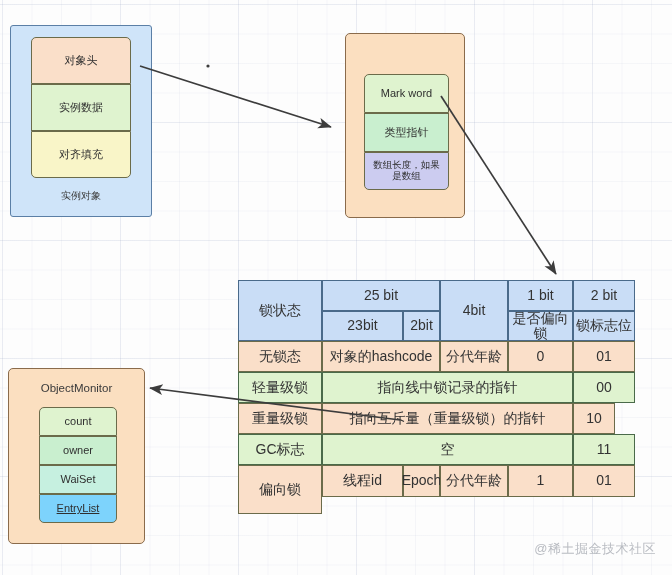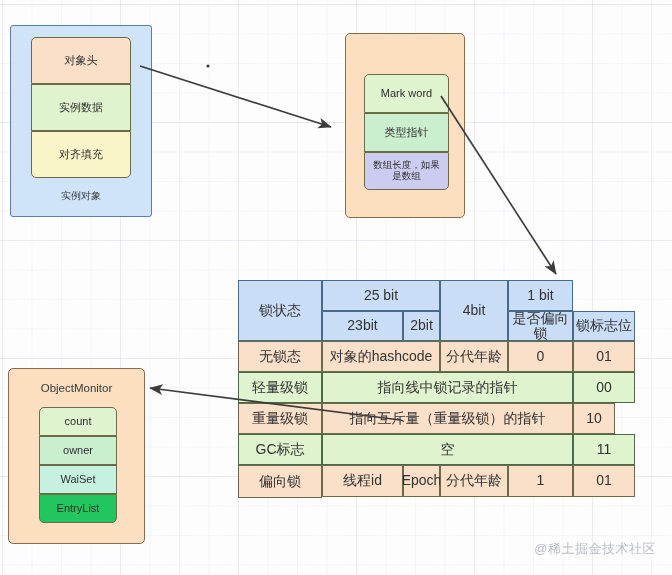--- a/index.html
+++ b/index.html
@@ -45,21 +45,21 @@
     font-size:11px;color:#2f2f2f;
   }
   .r-top{border-radius:5px 5px 0 0;}
   .r-bot{border-radius:0 0 5px 5px;}
   .c-peach{background:#fadfc9;}
   .c-green-l{background:#dff3cf;}
   .c-yellow{background:#f9f5c8;}
   .c-green-m{background:#c9efcf;}
   .c-purple{background:#ccccf0;}
   .c-teal{background:#c6f0e0;}
-  .c-blue{background:#22c55e;}
+  .c-blue{background:#7dd3fc;text-decoration:underline;}
 
   
   #lock-table{
     position:absolute;left:238px;top:280px;width:397px;height:217px;
   }
   .tcell{
     position:absolute;box-sizing:border-box;
     border:1.3px solid #4a5a6a;
     display:flex;align-items:center;justify-content:center;
     text-align:center;font-size:14px;color:#333;line-height:1.1;
@@ -105,41 +105,42 @@
 
   <div id="lock-table">
 
     <div class="tcell th" style="left:0px;top:0px;width:84px;height:61px;">锁状态</div>
     <div class="tcell th" style="left:84px;top:0px;width:118px;height:31px;">25 bit</div>
     <div class="tcell th" style="left:84px;top:31px;width:81px;height:30px;">23bit</div>
     <div class="tcell th" style="left:165px;top:31px;width:37px;height:30px;">2bit</div>
     <div class="tcell th" style="left:202px;top:0px;width:68px;height:61px;">4bit</div>
     <div class="tcell th" style="left:270px;top:0px;width:65px;height:31px;">1 bit</div>
     <div class="tcell th" style="left:270px;top:31px;width:65px;height:30px;">是否偏向锁</div>
+    <div class="tcell th" style="left:335px;top:0px;width:62px;height:31px;">2 bit</div>
     <div class="tcell th" style="left:335px;top:31px;width:62px;height:30px;">锁标志位</div>
 
     <div class="tcell tr-peach" style="left:0px;top:61px;width:84px;height:31px;">无锁态</div>
     <div class="tcell tr-peach" style="left:84px;top:61px;width:118px;height:31px;">对象的hashcode</div>
     <div class="tcell tr-peach" style="left:202px;top:61px;width:68px;height:31px;">分代年龄</div>
     <div class="tcell tr-peach" style="left:270px;top:61px;width:65px;height:31px;">0</div>
     <div class="tcell tr-peach" style="left:335px;top:61px;width:62px;height:31px;">01</div>
 
     <div class="tcell tr-green" style="left:0px;top:92px;width:84px;height:31px;">轻量级锁</div>
     <div class="tcell tr-green" style="left:84px;top:92px;width:251px;height:31px;">指向线中锁记录的指针</div>
     <div class="tcell tr-green" style="left:335px;top:92px;width:62px;height:31px;">00</div>
 
     <div class="tcell tr-peach" style="left:0px;top:123px;width:84px;height:31px;">重量级锁</div>
     <div class="tcell tr-peach" style="left:84px;top:123px;width:251px;height:31px;">指向互斥量（重量级锁）的指针</div>
     <div class="tcell tr-peach" style="left:335px;top:123px;width:42px;height:31px;">10</div>
 
     <div class="tcell tr-green" style="left:0px;top:154px;width:84px;height:31px;">GC标志</div>
     <div class="tcell tr-green" style="left:84px;top:154px;width:251px;height:31px;">空</div>
     <div class="tcell tr-green" style="left:335px;top:154px;width:62px;height:31px;">11</div>
 
-    <div class="tcell tr-peach" style="left:0px;top:185px;width:84px;height:33px;">偏向锁</div>
+    <div class="tcell tr-peach" style="left:0px;top:185px;width:84px;height:49px;">偏向锁</div>
     <div class="tcell tr-peach" style="left:84px;top:185px;width:81px;height:32px;">线程id</div>
     <div class="tcell tr-peach" style="left:165px;top:185px;width:37px;height:32px;">Epoch</div>
     <div class="tcell tr-peach" style="left:202px;top:185px;width:68px;height:32px;">分代年龄</div>
     <div class="tcell tr-peach" style="left:270px;top:185px;width:65px;height:32px;">1</div>
     <div class="tcell tr-peach" style="left:335px;top:185px;width:62px;height:32px;">01</div>
   </div>
 
   <svg class="arrows" viewBox="0 0 672 575">
     <defs>
       <marker id="ah" markerWidth="9" markerHeight="9" refX="7.5" refY="3.2" orient="auto" markerUnits="strokeWidth">

